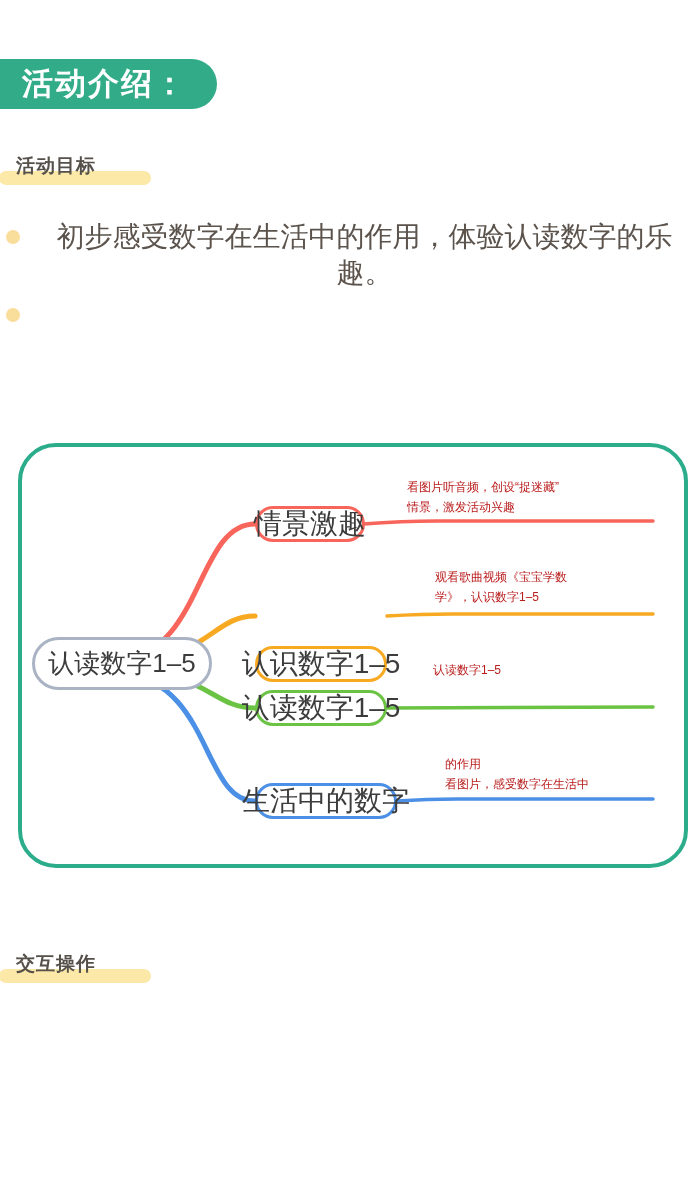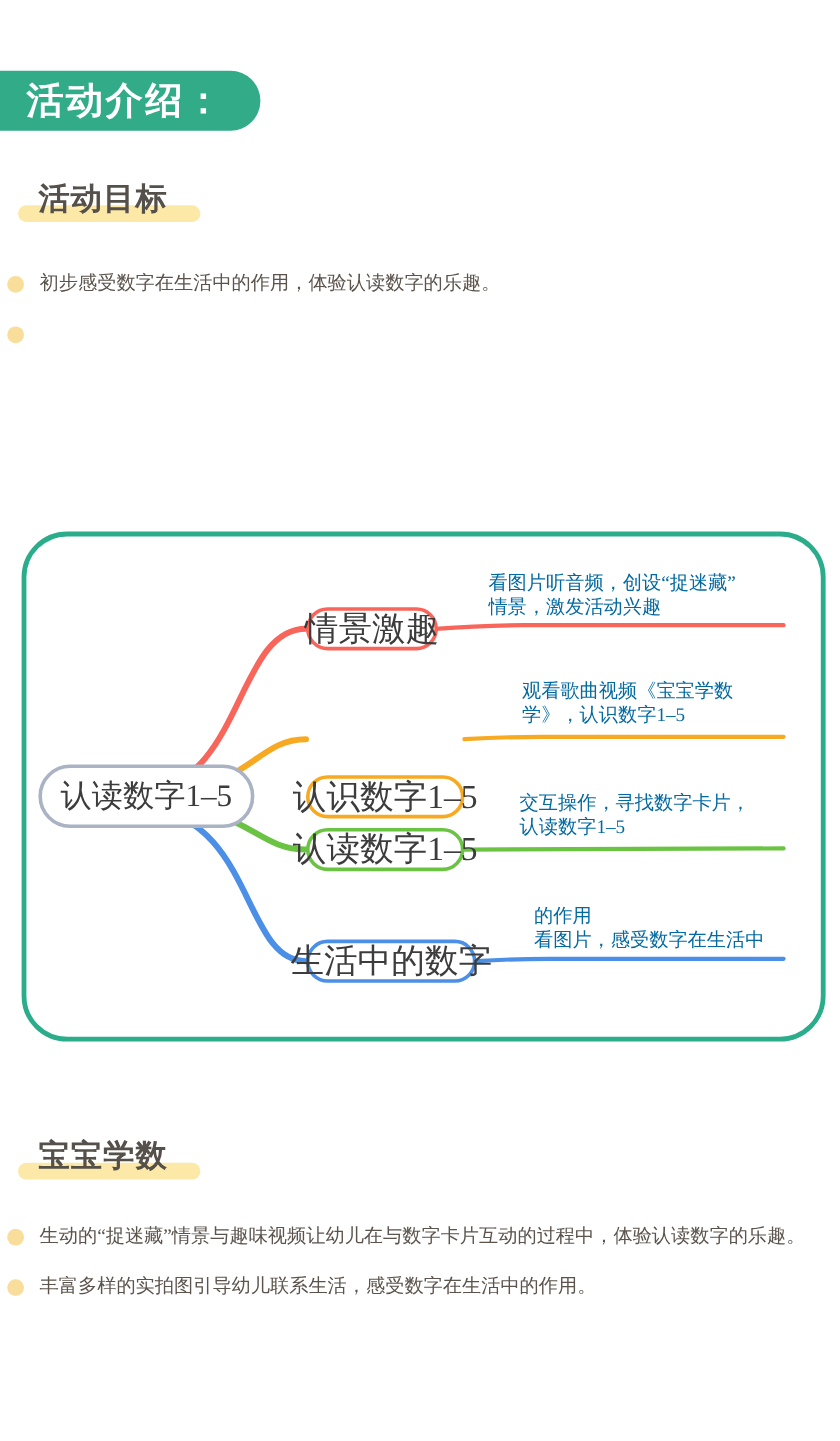--- a/index.html
+++ b/index.html
@@ -1,60 +1,60 @@
 <!DOCTYPE html>
 <html><head>
 <meta charset="utf-8">
 <style>
   html,body{margin:0;padding:0;background:#ffffff;}
   .page{
     position:relative;width:700px;height:1201px;background:#ffffff;overflow:hidden;
-    font-family:Liberation Serif, serif;color:#5b534c;
+    font-family:Liberation Sans, sans-serif;color:#5b534c;
   }
   
   .badge{
     position:absolute;left:0;top:59px;height:50px;background:#32ac88;
     border-radius:0 25px 25px 0;display:flex;align-items:center;
     padding:0 30px 0 22px;
   }
   .badge-text{color:#ffffff;font-size:31px;font-weight:bold;letter-spacing:2px;}
 
   
-  .section-heading{position:absolute;left:32px;font-size:26px;font-weight:bold;color:#55504a;line-height:32px;}
+  .section-heading{position:absolute;left:16px;font-size:19px;font-weight:bold;color:#55504a;line-height:32px;}
   .heading-hl{position:absolute;left:-17px;bottom:-3px;width:152px;height:14px;border-radius:7px;background:#fce9a8;}
   .heading-text{position:relative;letter-spacing:1px;}
   #heading-goals{top:150px;}
   #heading-flow{top:361px;}
   #heading-highlights{top:948px;}
 
   
   .bullet-list{position:absolute;left:6px;display:flex;flex-direction:column;}
   #goals-list{top:219px;width:690px;}
   #highlights-list{top:1013px;width:694px;}
   .bullet-row{display:flex;margin-bottom:6px;}
   .bullet-dot{flex:0 0 14px;width:14px;height:14px;border-radius:50%;background:#f9dd9b;margin:11px 13px 0 0;}
-  .bullet-text{font-size:16px;line-height:36px;color:#5b534c;text-align:center;}
+  .bullet-text{font-size:28px;line-height:36px;color:#5b534c;text-align:center;}
 
   
   .mindmap{
     position:absolute;left:18px;top:443px;width:670px;height:425px;box-sizing:border-box;
     border:4px solid #2bac8b;border-radius:38px;background:#ffffff;
   }
   .mm-canvas{position:absolute;left:0;top:0;width:662px;height:417px;}
   .mm-node{
     position:absolute;box-sizing:border-box;background:#ffffff;border:3px solid #a9b3c3;
     display:flex;align-items:center;justify-content:center;
     font-size:28px;color:#3c3c3c;border-radius:19px;white-space:nowrap;
   }
   .mm-root{left:10px;top:190px;width:180px;height:53px;font-size:26px;border-radius:27px;}
   .mm-n1{left:233px;top:59px;width:110px;height:36px;}
   .mm-n2{left:233px;top:151px;width:132px;height:36px;}
   .mm-n3{left:233px;top:243px;width:132px;height:36px;}
   .mm-n4{left:233px;top:336px;width:142px;height:36px;}
-  .mm-note{position:absolute;font-size:16px;line-height:20px;color:#0369a1;}
+  .mm-note{position:absolute;font-size:12px;line-height:20px;color:#b91c1c;}
   .mm-note span{display:block;white-space:nowrap;}
   .mm-note1{left:385px;top:30px;}
   .mm-note2{left:413px;top:120px;}
   .mm-note3{left:411px;top:213px;}
   .mm-note4{left:423px;top:307px;}
 </style>
 </head>
 <body>
 
 <div class="page">
@@ -102,38 +102,27 @@
 
     <div class="mm-note mm-note1">
       <span>看图片听音频，创设“捉迷藏”</span>
       <span>情景，激发活动兴趣</span>
     </div>
     <div class="mm-note mm-note2">
       <span>观看歌曲视频《宝宝学数</span>
       <span>学》，认识数字1–5</span>
     </div>
     <div class="mm-note mm-note3">
-      <span>交互操作，寻找数字卡片，</span>
       <span>认读数字1–5</span>
     </div>
     <div class="mm-note mm-note4">
       <span>的作用</span>
       <span>看图片，感受数字在生活中</span>
     </div>
   </div>
 
   <div class="section-heading" id="heading-highlights">
     <span class="heading-hl"></span>
-    <span class="heading-text">宝宝学数</span>
+    <span class="heading-text">交互操作</span>
   </div>
 
-  <div class="bullet-list" id="highlights-list">
-    <div class="bullet-row">
-      <span class="bullet-dot"></span>
-      <span class="bullet-text">生动的“捉迷藏”情景与趣味视频让幼儿在与数字卡片互动的过程中，体验认读数字的乐趣。</span>
-    </div>
-    <div class="bullet-row">
-      <span class="bullet-dot"></span>
-      <span class="bullet-text">丰富多样的实拍图引导幼儿联系生活，感受数字在生活中的作用。</span>
-    </div>
-  </div>
 
 </div>
 
 </body></html>

